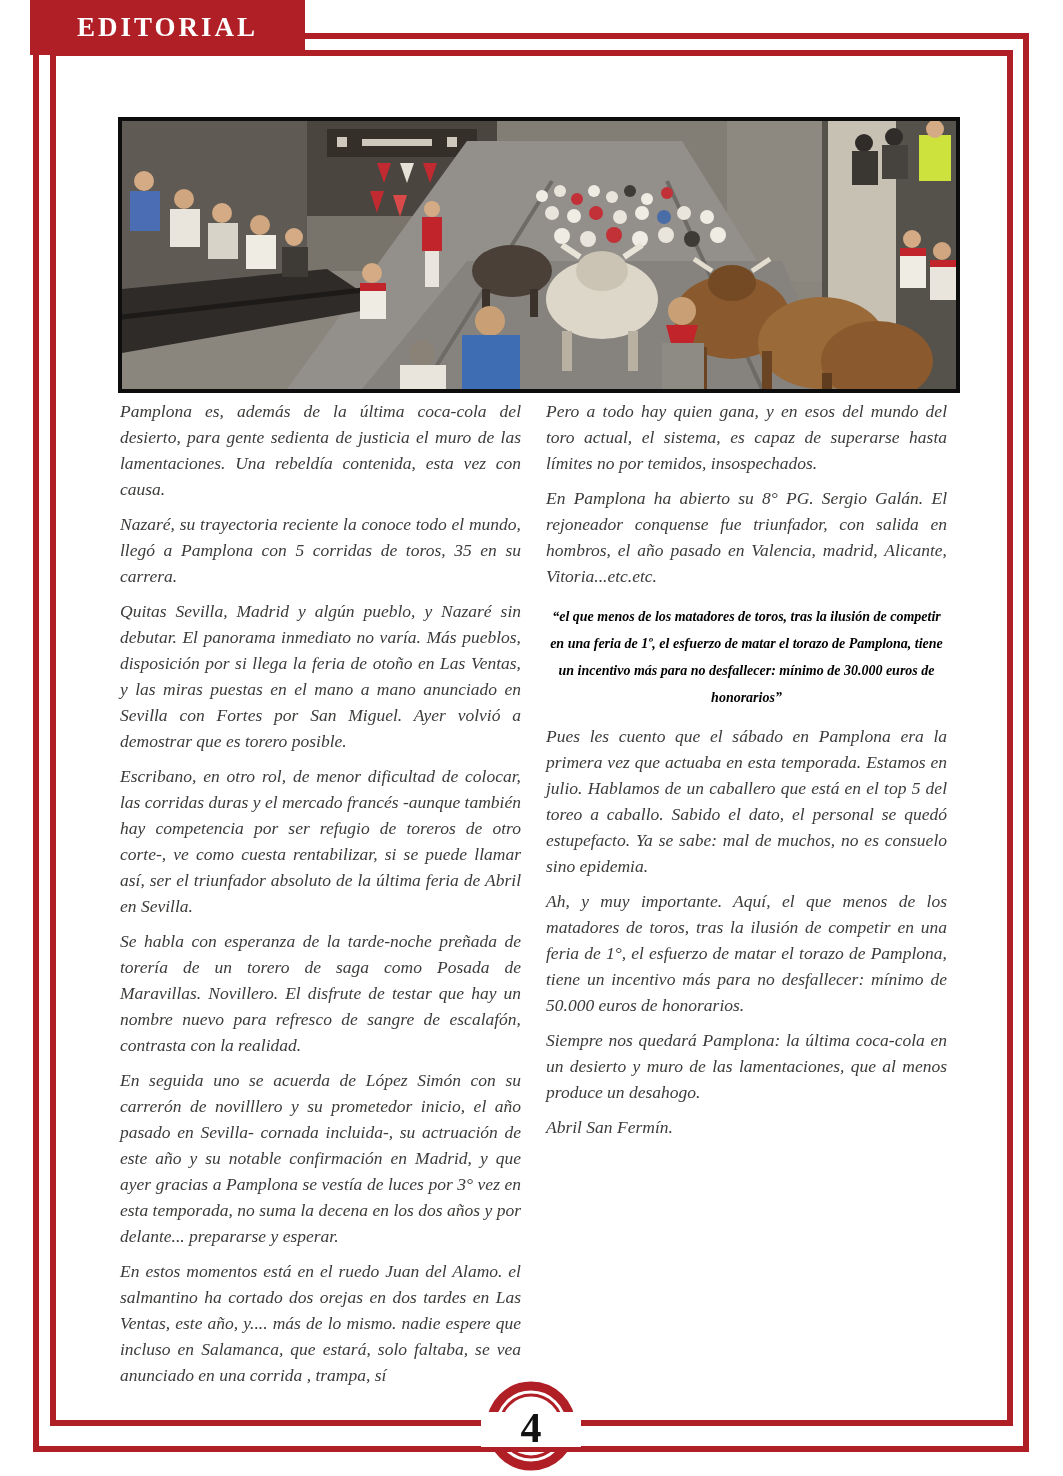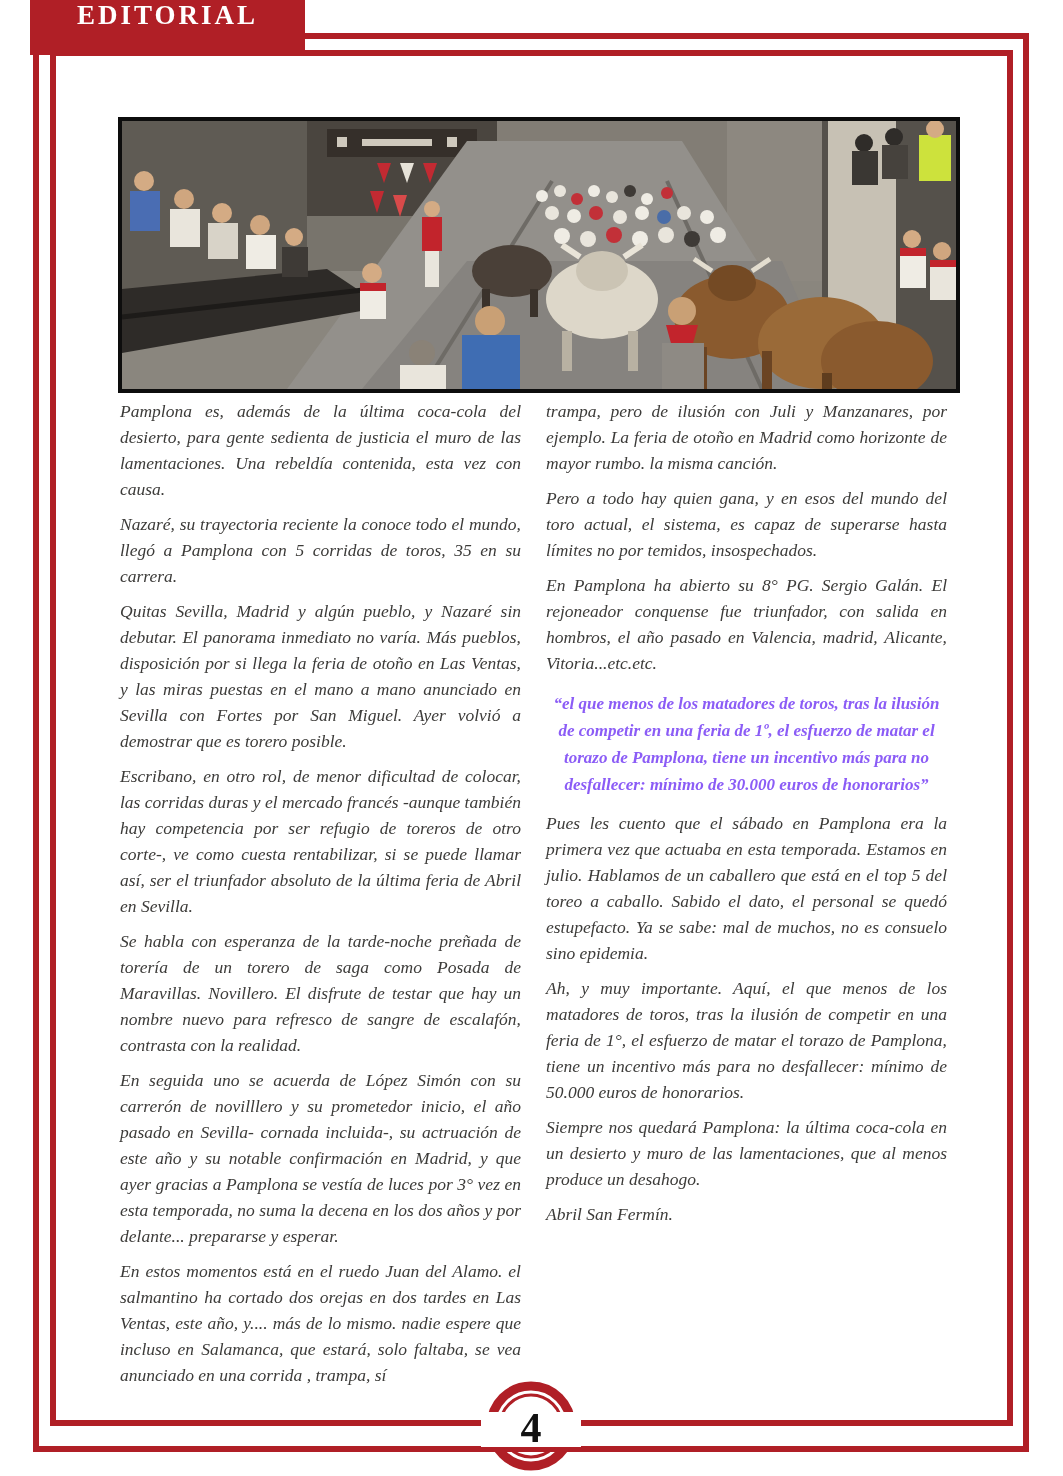--- a/index.html
+++ b/index.html
@@ -14,21 +14,21 @@
     border:6px solid var(--accent); z-index:1;
   }
   .border-inner{
     position:absolute; left:50px; top:50px; width:951px; height:1364px;
     border:6px solid var(--accent); z-index:1;
   }
   
   .banner{
     position:absolute; left:30px; top:0; width:275px; height:55px;
     background:var(--accent); z-index:3;
-    display:flex; justify-content:center;
+    display:flex; align-items:center; justify-content:center;
   }
   .banner span{
     color:#fff; font-weight:700; font-size:27px; letter-spacing:3px;
     font-family:"Liberation Serif", serif;
   }
   
   .photo{
     position:absolute; left:118px; top:117px; width:834px; height:268px;
     margin:0; border:4px solid #0d0d0d; background:#8a867e; z-index:2;
   }
@@ -37,22 +37,22 @@
   .columns{
     position:absolute; left:120px; top:398px; width:827px; z-index:2;
     display:flex; gap:25px;font-style:italic;
   }
   .col{ flex:1 1 0; }
   .col p{
     margin:0 0 9px 0; font-size:17.5px; line-height:26px;
     text-align:justify; color:var(--text);
   }
   .pullquote{
-    margin:14px 0 12px 0; font-size:17px; line-height:27px; font-weight:700;
-    text-align:center; color:#8b5cf6;
+    margin:14px 0 12px 0; font-size:14px; line-height:27px; font-weight:700;
+    text-align:center; color:#000000;
   }
   
   .badge{
     position:absolute; left:485px; top:1380px; width:92px; height:96px; z-index:4;
   }
   .badge svg{ display:block; width:100%; height:100%; overflow:visible; }
   .badge text{
     font-family:"Liberation Serif", serif; font-weight:700; font-size:42px; fill:#111;
   }
 </style>
@@ -194,21 +194,20 @@
         <p>Pamplona es, además de la última coca-cola del desierto, para gente sedienta de justicia el muro de las lamentaciones. Una rebeldía contenida, esta vez con causa.</p>
         <p>Nazaré, su trayectoria reciente la conoce todo el mundo, llegó a Pamplona con 5 corridas de toros, 35 en su carrera.</p>
         <p>Quitas Sevilla, Madrid y algún pueblo, y Nazaré sin debutar. El panorama inmediato no varía. Más pueblos, disposición por si llega la feria de otoño en Las Ventas, y las miras puestas en el mano a mano anunciado en Sevilla con Fortes por San Miguel. Ayer volvió a demostrar que es torero posible.</p>
         <p>Escribano, en otro rol, de menor dificultad de colocar, las corridas duras y el mercado francés -aunque también hay competencia por ser refugio de toreros de otro corte-, ve como cuesta rentabilizar, si se puede llamar así, ser el triunfador absoluto de la última feria de Abril en Sevilla.</p>
         <p>Se habla con esperanza de la tarde-noche preñada de torería de un torero de saga como Posada de Maravillas. Novillero. El disfrute de testar que hay un nombre nuevo para refresco de sangre de escalafón, contrasta con la realidad.</p>
         <p>En seguida uno se acuerda de López Simón con su carrerón de novilllero y su prometedor inicio, el año pasado en Sevilla- cornada incluida-, su actruación de este año y su notable confirmación en Madrid, y que ayer gracias a Pamplona se vestía de luces por 3° vez en esta temporada, no suma la decena en los dos años y por delante... prepararse y esperar.</p>
         <p>En estos momentos está en el ruedo Juan del Alamo. el salmantino ha cortado dos orejas en dos tardes en Las Ventas, este año, y.... más de lo mismo. nadie espere que incluso en Salamanca, que estará, solo faltaba, se vea anunciado en una corrida , trampa, sí</p>
       </div>
     <div class="col">
       <div>
-          <p>trampa, pero de ilusión con Juli y Manzanares, por ejemplo. La feria de otoño en Madrid como horizonte de mayor rumbo. la misma canción.</p>
           <p>Pero a todo hay quien gana, y en esos del mundo del toro actual, el sistema, es capaz de superarse hasta límites no por temidos, insospechados.</p>
           <p>En Pamplona ha abierto su 8° PG. Sergio Galán. El rejoneador conquense fue triunfador, con salida en hombros, el año pasado en Valencia, madrid, Alicante, Vitoria...etc.etc.</p>
         </div>
       <blockquote class="pullquote">“el que menos de los matadores de toros, tras la ilusión de competir en una feria de 1º, el esfuerzo de matar el torazo de Pamplona, tiene un incentivo más para no desfallecer: mínimo de 30.000 euros de honorarios”</blockquote>
       <div>
           <p>Pues les cuento que el sábado en Pamplona era la primera vez que actuaba en esta temporada. Estamos en julio. Hablamos de un caballero que está en el top 5 del toreo a caballo. Sabido el dato, el personal se quedó estupefacto. Ya se sabe: mal de muchos, no es consuelo sino epidemia.</p>
           <p>Ah, y muy importante. Aquí, el que menos de los matadores de toros, tras la ilusión de competir en una feria de 1°, el esfuerzo de matar el torazo de Pamplona, tiene un incentivo más para no desfallecer: mínimo de 50.000 euros de honorarios.</p>
           <p>Siempre nos quedará Pamplona: la última coca-cola en un desierto y muro de las lamentaciones, que al menos produce un desahogo.</p>
           <p>Abril San Fermín.</p>
         </div>

